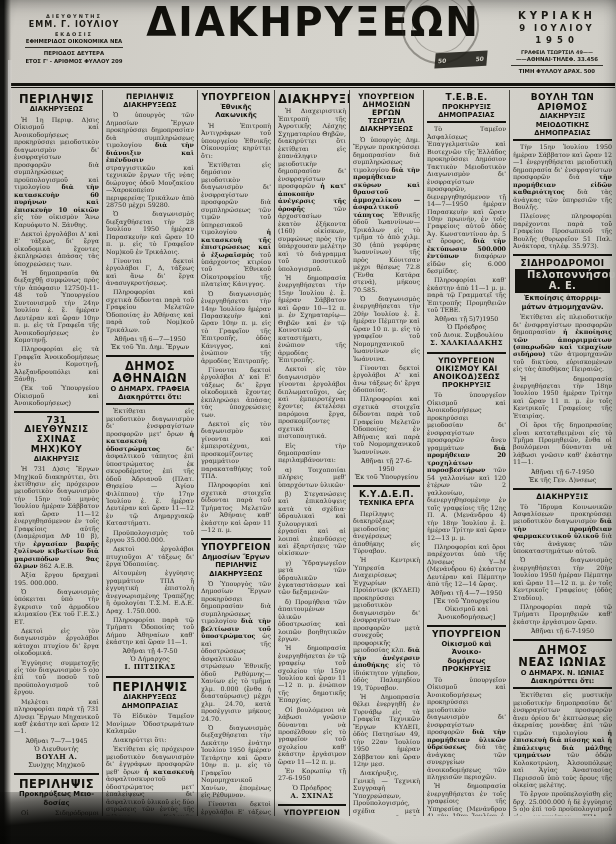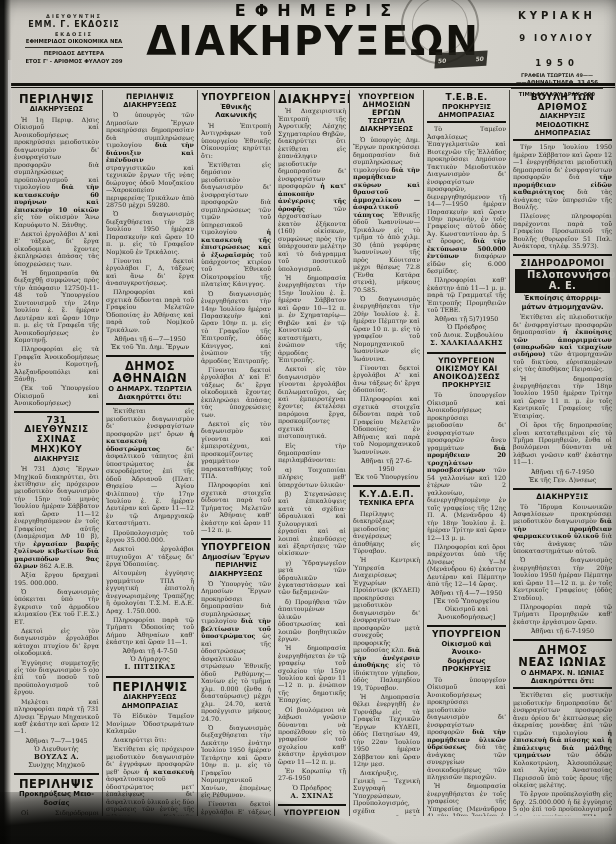--- a/index.html
+++ b/index.html
@@ -23,22 +23,22 @@
   .mh-left .t2{font-size:8px;font-weight:bold;letter-spacing:1px;margin:1px 0 2px;}
   .mh-left .t3{font-size:5px;letter-spacing:2px;font-weight:bold;color:#2a2922;}
   .mh-left .t4{font-size:5.4px;font-weight:bold;margin:1px 0 3px;}
   .mh-left .sep{height:1px;background:#33322b;margin:2px 8px;}
   .mh-left .t5,.mh-left .t6{font-size:5.4px;font-weight:bold;margin-top:2px;}
   .mh-center{position:absolute;left:118px;right:118px;top:1px;text-align:center;font-family:"DejaVu Sans",sans-serif;color:#12110c;}
   .mh-small{font-size:16px;font-weight:800;letter-spacing:9px;text-indent:9px;}
   .mh-big{font-size:39px;font-weight:800;letter-spacing:2px;line-height:1.0;margin-top:1px;transform:scaleY(1.04);}
   .mh-right{position:absolute;right:2px;top:10px;width:112px;text-align:center;font-family:"DejaVu Sans",sans-serif;}
   .mh-right .day{font-size:10px;font-weight:700;letter-spacing:4px;text-align:center;}
-  .mh-right .date{font-size:8.5px;font-weight:800;letter-spacing:3px;margin-top:12px;}
-  .mh-right .year{font-size:8.5px;font-weight:800;letter-spacing:5px;margin-top:15px;}
+  .mh-right .date{font-size:8.5px;font-weight:800;letter-spacing:3px;margin-top:2px;}
+  .mh-right .year{font-size:8.5px;font-weight:800;letter-spacing:5px;margin-top:2px;}
   .mh-right .ofc{font-size:5px;font-weight:bold;margin-top:4px;color:#2a2922;}
   .mh-right .phn{font-size:5.4px;font-weight:bold;margin-top:1px;}
   .mh-right .sep{height:1px;background:#33322b;margin:3px 10px 2px;}
   .mh-right .prc{font-size:5.4px;font-weight:bold;}
   .stamp{position:absolute;left:390px;top:-14px;width:74px;height:74px;border:2px solid rgba(45,43,36,.40);
     border-radius:50%;transform:rotate(-14deg);}
   .stamp:after{content:"";position:absolute;inset:9px;border:1px solid rgba(45,43,36,.30);border-radius:50%;}
   .smudge{position:absolute;left:424px;top:52px;width:46px;height:15px;background:#201f19;opacity:.88;
     transform:rotate(-3deg) skewX(-8deg);display:flex;justify-content:space-between;align-items:center;
     font:bold 6px "DejaVu Sans",sans-serif;color:#cfcdc4;padding:0 3px;}
@@ -69,30 +69,29 @@
   .a-sig b{font-size:6.8px;letter-spacing:.4px;}
 </style>
 </head>
 <body>
 
 <div class="page">
 
   <header>
     <div class="mh-left">
       <div class="t1">ΔΙΕΥΘΥΝΤΗΣ</div>
-      <div class="t2">ΕΜΜ. Γ. ΕΚΔΟΣΙΣ</div>
+      <div class="t2">ΕΜΜ. Γ. ΙΟΥΛΙΟΥ</div>
       <div class="t3">ΕΚΔΟΣΙΣ</div>
       <div class="t4">ΕΦΗΜΕΡΙΔΟΣ ΟΙΚΟΝΟΜΙΚΑ ΝΕΑ</div>
       <div class="sep"></div>
       <div class="t5">ΠΕΡΙΟΔΟΣ ΔΕΥΤΕΡΑ</div>
       <div class="t6">ΕΤΟΣ Γ' - ΑΡΙΘΜΟΣ ΦΥΛΛΟΥ 209</div>
     </div>
 
     <div class="mh-center">
-      <div class="mh-small">ΕΦΗΜΕΡΙΣ</div>
       <div class="mh-big">ΔΙΑΚΗΡΥΞΕΩΝ</div>
     </div>
 
     <div class="stamp"></div>
     <div class="smudge">
       <span>50</span>
       <span>50</span>
     </div>
 
     <div class="mh-right">
@@ -129,21 +128,21 @@
             <div class="a-sub">ΔΙΑΚΗΡΥΞΙΣ</div>
           </div>
           <p class="a-p">Ἡ 731 Δ)σις Ἔργων Μηχ)κοῦ διακηρύττει, ὅτι ἐκτίθησιν εἰς πρόχειρον μειοδοτικὸν διαγωνισμὸν τὴν 15ην τοῦ μηνὸς Ἰουλίου ἡμέραν Σάββατον καὶ ὥραν 11—12 ἐνεργηθησόμενον ἐν τοῖς Γραφείοις αὐτῆς (Διαμέρισμα ΔΦ 10 β), τὴν <b>ἐργασίαν βαφῆς ξυλίνων κιβωτίων διὰ μαρσιπόδων 9ας ὅλμων</b> 862 Α.Ε.Β.</p>
           <p class="a-p">Ἀξία ἔργου δραχμαὶ 195. 000.000.</p>
           <p class="a-p">Ὁ διαγωνισμὸς ὑπόκειται ὑπὸ τὴν ἔγκρισιν τοῦ ἁρμοδίου κλιμακίου (Ἐκ τοῦ Γ.Ε.Σ.) ΕΤ.</p>
           <p class="a-p">Δεκτοὶ εἰς τὸν διαγωνισμὸν ἐργολάβοι κάτοχοι πτυχίου δι' ἔργα οἰκοδομικά.</p>
           <p class="a-p">Ἐγγύησις συμμετοχῆς εἰς τὸν διαγωνισμὸν 5 ο)ο ἐπὶ τοῦ ποσοῦ τοῦ προϋπολογισμοῦ τοῦ ἔργου.</p>
           <p class="a-p">Μελέται καὶ πληροφορίαι παρὰ τῇ 731 Δ)νσει Ἔργων Μηχανικοῦ καθ' ἑκάστην καὶ ὥραν 12—1.</p>
           <div class="a-sig">Ἀθῆναι 7—7—1945</div>
           <div class="a-sig">Ὁ Διευθυντής</div>
-          <div class="a-sig"><b>ΒΟΥΖΑΣ Α.</b></div>
+          <div class="a-sig"><b>ΒΟΥΛΗ Α.</b></div>
           <div class="a-sig">Συν)χης Μηχ)κοῦ</div>
         </article>
         <article class="art rt">
           <div class="thead">
             <div class="a-title s1">ΠΕΡΙΛΗΨΙΣ</div>
             <div class="a-sub">Προκηρύξεως Μειο-</div>
             <div class="a-sub">δοσίας</div>
           </div>
           <p class="a-p">Οἱ Σιδηρόδρομοι Πελοποννήσου προκηρύσσουν μειοδοτικὸν διαγωνισμὸν πρὸς ἀνάδειξιν ἐργολάβων  στεγῶν εἰς διαφόρους θέσεις τοῦ δικτύου των.</p>
         </article>
@@ -158,21 +157,21 @@
           <p class="a-p">Ὁ διαγωνισμὸς διεξαχθήσεται τὴν 28 Ἰουλίου 1950 ἡμέραν Παρασκευὴν καὶ ὥραν 10 π. μ. εἰς τὸ Γραφεῖον Νομ)κοῦ ἐν Τρικάλοις.</p>
           <p class="a-p">Γίνονται δεκτοὶ ἐργολάβοι Γ, Δ, τάξεως καὶ ἄνω δι' ἔργα ἀνασυγκροτήσεως.</p>
           <p class="a-p">Πληροφορίαι καὶ σχετικὰ δίδονται παρὰ τοῦ Γραφείου Μελετῶν Ὁδοποιίας ἐν Ἀθήναις καὶ παρὰ τοῦ Νομ)κοῦ Τρικάλων.</p>
           <div class="a-sig">Ἀθῆναι τῇ 6—7—1950</div>
           <div class="a-sig">Ἐκ τοῦ Ὑπ. Δημ. Ἔργων</div>
         </article>
         <article class="art rt">
           <div class="thead ul">
             <div class="a-title s1">ΔΗΜΟΣ</div>
             <div class="a-title s1">ΑΘΗΝΑΙΩΝ</div>
-            <div class="a-sub">Ο ΔΗΜΑΡΧ. ΤΣΩΡΤΣΙΛ</div>
+            <div class="a-sub">Ο ΔΗΜΑΡΧ. ΓΡΑΦΕΙΑ</div>
             <div class="a-sub">Διακηρύττει ὅτι:</div>
           </div>
           <p class="a-p">Ἐκτίθεται εἰς μειοδοτικὸν διαγωνισμὸν δι' ἐνσφραγίστων προσφορῶν μετ' ὅρων <b>ἡ κατασκευὴ ὁδοστρώματος</b> δι' ἀσφαλτικοῦ τάπητος ἐπὶ ὑποστρώματος ἐκ σκυροδέματος ἐπὶ τῆς ὁδοῦ Ἀδριανοῦ (Πλατ. Θησείου — Ἁγίου Φιλίππου) τὴν 17ην Ἰουλίου ἐ. ἔ. ἡμέραν Δευτέραν καὶ ὥραν 11—12 ἐν τῷ Δημαρχιακῷ Καταστήματι.</p>
           <p class="a-p">Προϋπολογισμὸς τοῦ ἔργου 35.000.000.</p>
           <p class="a-p">Δεκτοὶ ἐργολάβοι πτυχιοῦχοι Α' τάξεως δι' ἔργα Ὁδοποιίας.</p>
           <p class="a-p">Αἰτουμένη ἐγγύησις γραμμάτιον ΤΠΔ ἢ ἐγγυητικὴ ἐπιστολὴ ἀνεγνωρισμένης Τραπέζης ἢ ὁμολογίαι Τ.Σ.Μ. Ε.Δ.Ε. Δραχ. 1.750.000.</p>
           <p class="a-p">Πληροφορίαι παρὰ τῷ Τμήματι Ὁδοποιίας τοῦ Δήμου Ἀθηναίων καθ' ἑκάστην καὶ ὥραν 11—1.</p>
           <div class="a-sig">Ἀθῆναι τῇ 4-7-50</div>
           <div class="a-sig">Ὁ Δήμαρχος</div>
           <div class="a-sig"><b>Ι. ΠΙΤΣΙΚΑΣ</b></div>

